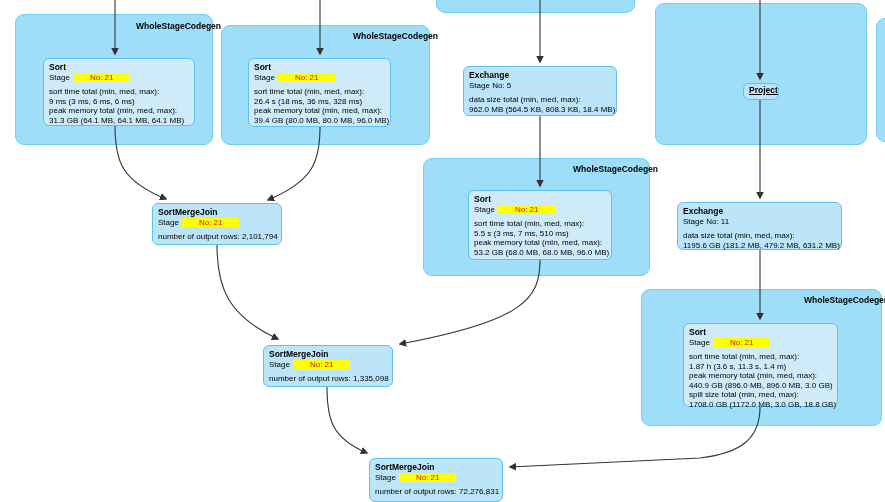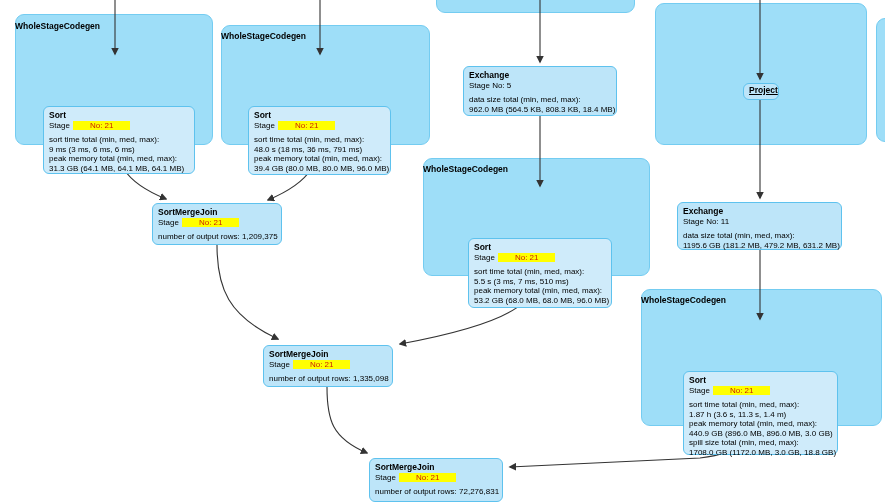--- a/index.html
+++ b/index.html
@@ -5,28 +5,28 @@
   :root{
     --container-fill:#9EDEF8; --container-border:#74CCF1;
     --node-fill:#BDE5F9; --nested-node-fill:#CFEBFA; --node-border:#5EC2EE;
     --edge:#333333; --highlight-bg:#FFFF00; --highlight-text:#CC2200;
   }
   html,body{margin:0;padding:0;background:#fff;}
   #canvas{position:relative;width:885px;height:502px;overflow:hidden;
     font-family:"Liberation Sans",sans-serif;color:#000;}
   .container{position:absolute;background:var(--container-fill);
     border:1px solid var(--container-border);border-radius:9px;box-sizing:border-box;}
-  .container-label{position:absolute;text-align:left;font-size:8.5px;font-weight:bold;
-    line-height:10px;z-index:3;white-space:nowrap;}
+  .container-label{position:absolute;text-align:right;font-size:8.5px;font-weight:bold;
+    line-height:10px;z-index:3;white-space:nowrap;padding-left:13px;}
   .container-duration{font-weight:normal;font-size:8px;}
   #edges{position:absolute;left:0;top:0;z-index:2;}
   .node{position:absolute;background:var(--node-fill);border:1px solid var(--node-border);
     border-radius:6px;padding:4px 5px;font-size:8px;line-height:9.5px;z-index:4;
     white-space:nowrap;box-sizing:border-box;}
-  .node.nested{background:var(--nested-node-fill);margin-top:48px;}
+  .node.nested{background:var(--nested-node-fill);}
   .node-title{font-weight:bold;font-size:8.5px;}
   .metrics{margin-top:5px;}
   .hl{background:var(--highlight-bg);color:var(--highlight-text);margin-left:3px;padding:0 17px;}
   .project-node{padding:2px 5px;text-decoration:underline;}
 </style>
 </head>
 <body>
 
 <div id="canvas">
 
@@ -84,21 +84,21 @@
       <div>peak memory total (min, med, max):</div>
       <div>31.3 GB (64.1 MB, 64.1 MB, 64.1 MB)</div>
     </div>
   </div>
 
   <div class="node nested" style="left:248px;top:58px;width:143px;height:69px">
     <div class="node-title">Sort</div>
     <div><span>Stage</span><span class="hl">No: 21</span></div>
     <div class="metrics">
       <div>sort time total (min, med, max):</div>
-      <div>48.0 s (18 ms, 36 ms, 791 ms)</div>
+      <div>26.4 s (18 ms, 36 ms, 328 ms)</div>
       <div>peak memory total (min, med, max):</div>
       <div>39.4 GB (80.0 MB, 80.0 MB, 96.0 MB)</div>
     </div>
   </div>
 
   <div class="node" style="left:463px;top:66px;width:154px;height:50px">
     <div class="node-title">Exchange</div>
     <div>Stage No: 5</div>
     <div class="metrics">
       <div>data size total (min, med, max):</div>
@@ -107,21 +107,21 @@
   </div>
 
   <div class="node project-node" style="left:743px;top:83px;width:36px;height:17px">
     <div class="node-title">Project</div>
   </div>
 
   <div class="node" style="left:152px;top:203px;width:130px;height:42px">
     <div class="node-title">SortMergeJoin</div>
     <div><span>Stage</span><span class="hl">No: 21</span></div>
     <div class="metrics">
-      <div>number of output rows: 1,209,375</div>
+      <div>number of output rows: 2,101,794</div>
     </div>
   </div>
 
   <div class="node nested" style="left:468px;top:190px;width:144px;height:70px">
     <div class="node-title">Sort</div>
     <div><span>Stage</span><span class="hl">No: 21</span></div>
     <div class="metrics">
       <div>sort time total (min, med, max):</div>
       <div>5.5 s (3 ms, 7 ms, 510 ms)</div>
       <div>peak memory total (min, med, max):</div>

